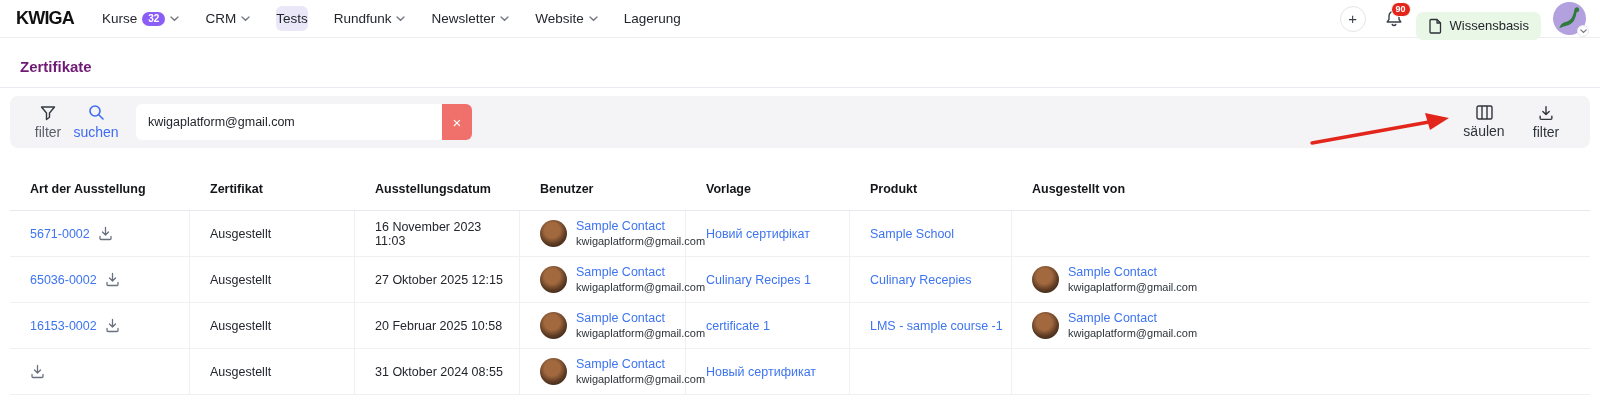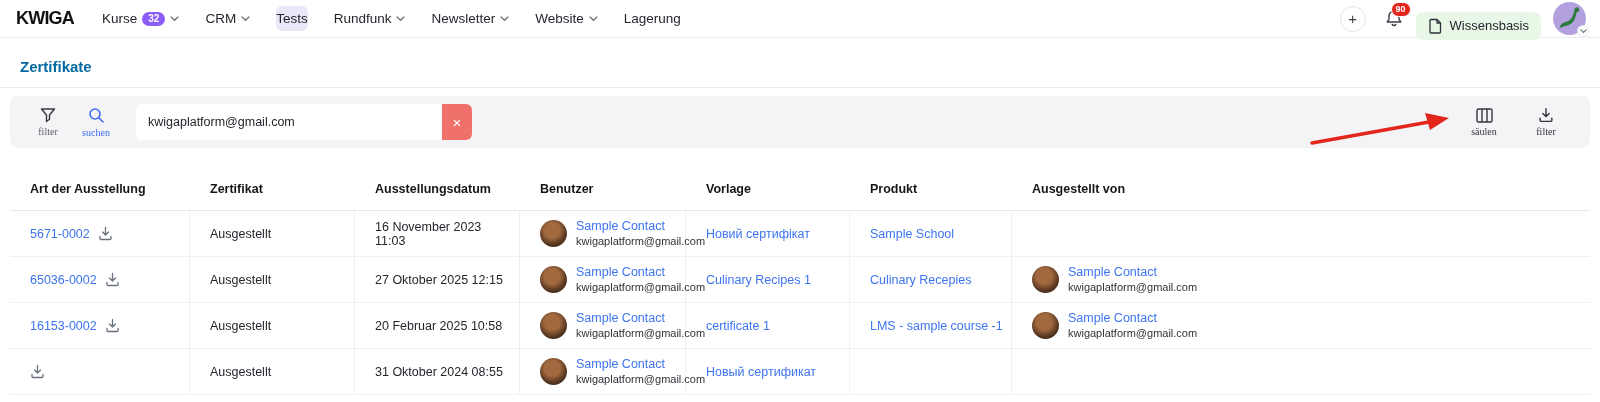--- a/index.html
+++ b/index.html
@@ -17,26 +17,26 @@
   .plus-btn { width:26px; height:26px; border-radius:50%; border:1px solid #e3e5ea; background:#fff; color:#3a3f47; font-size:15px; line-height:1; display:flex; align-items:center; justify-content:center; cursor:pointer; }
   .bell-wrap { position:relative; width:26px; height:26px; display:flex; align-items:center; justify-content:flex-end; cursor:pointer; }
   .bell-badge { position:absolute; top:-4px; right:-7px; background:#e2261c; color:#fff; border-radius:9px; font-size:9px; font-weight:700; padding:2px 4px; line-height:1; border:1.5px solid #fff; }
   .kb-btn { display:flex; align-items:center; gap:7px; background:#e9f7e7; border:none; border-radius:7px; padding:6px 12px; font-size:13px; color:#23262c; font-family:inherit; cursor:pointer;margin-top:14px; }
   .avatar { position:relative; width:33px; height:33px; cursor:pointer; }
   .avatar svg { display:block; }
   .avatar-caret { position:absolute; right:-3px; bottom:-2px; width:12px; height:12px; border-radius:50%; background:#fff; border:1px solid #e6e8ec; display:flex; align-items:center; justify-content:center; }
 
   
   .page-header { height:50px; padding:20px 0 0 20px; border-bottom:1px solid #e8ebf1; background:#fff; }
-  .page-title { font-size:15px; font-weight:700; color:#0369a1; }
+  .page-title { font-size:15px; font-weight:700; color:#701a75; }
 
   
   .toolbar { margin:8px 10px 0 10px; height:52px; background:#f4f4f6; border-radius:8px; display:flex; align-items:center; padding:0 20px 0 14px; }
   .tool { display:flex; flex-direction:column; align-items:center; gap:3px; width:48px; cursor:pointer; }
-  .tool-label { font-size:10px; color:#5a606b;font-family:Liberation Serif, serif; }
+  .tool-label { font-size:14px; color:#5a606b; }
   .tool-label.blue { color:#3f6bf2; }
   .tool-label.dark { color:#30343b; }
   .search-box { display:flex; margin-left:16px; height:36px; width:336px; background:#fff; border-radius:6px; overflow:hidden; }
   .search-box input { flex:1; border:none; outline:none; padding:0 12px; font-size:12.5px; color:#23262c; font-family:inherit; background:transparent; }
   .clear-btn { width:30px; border:none; background:#f0716b; color:#fff; font-size:15px; cursor:pointer; font-family:inherit; }
   .toolbar .spacer { flex:1; }
   .toolbar .tool + .tool.right { margin-left:14px; }
 
   .annotation-arrow { position:absolute; left:1308px; top:110px; pointer-events:none; }
 

